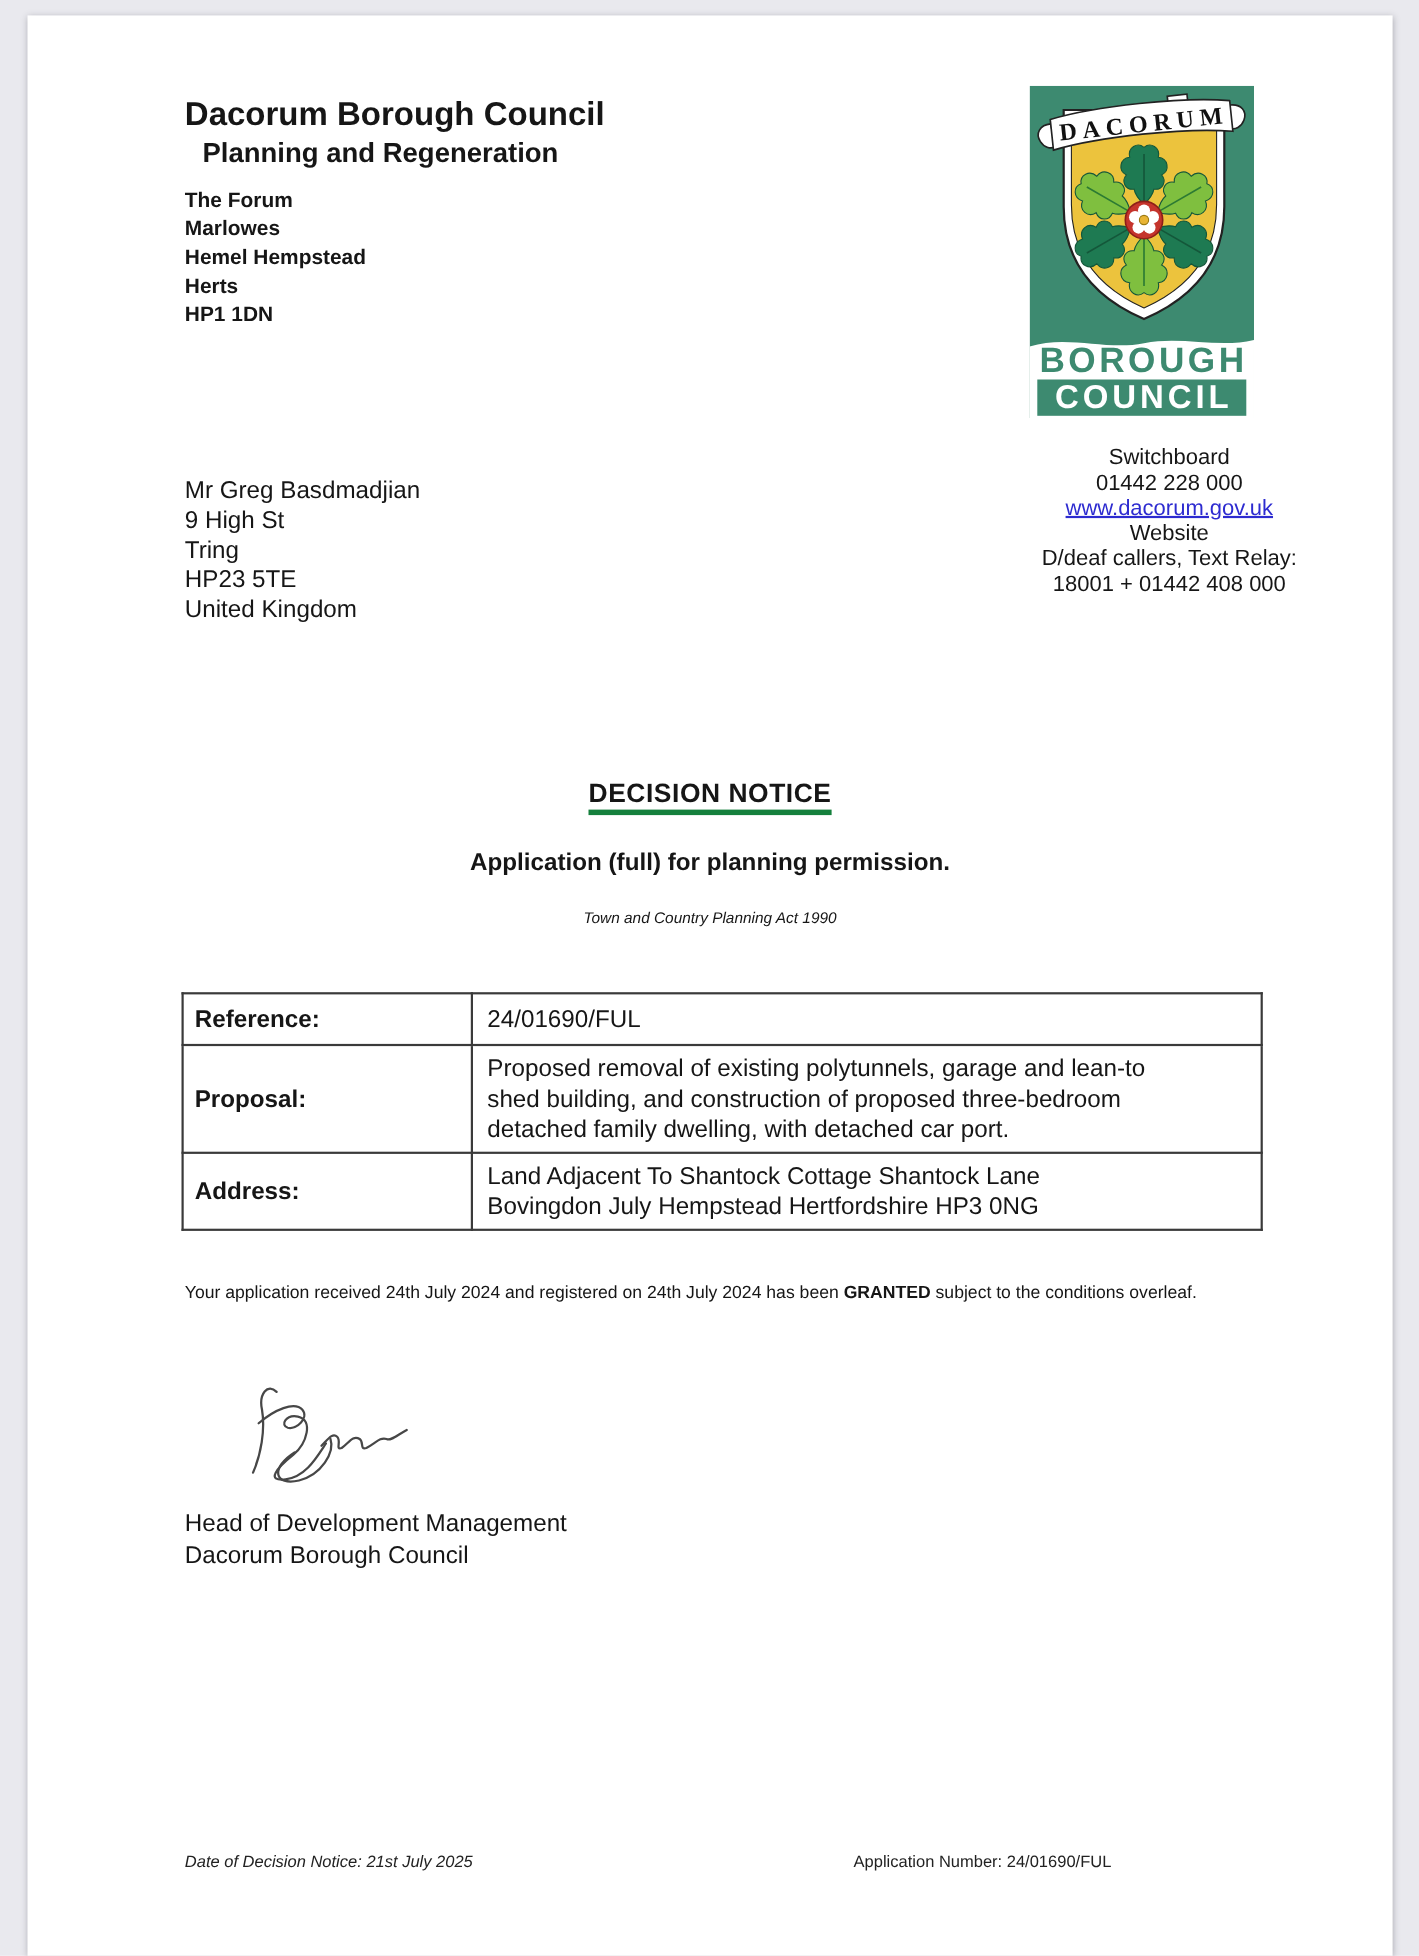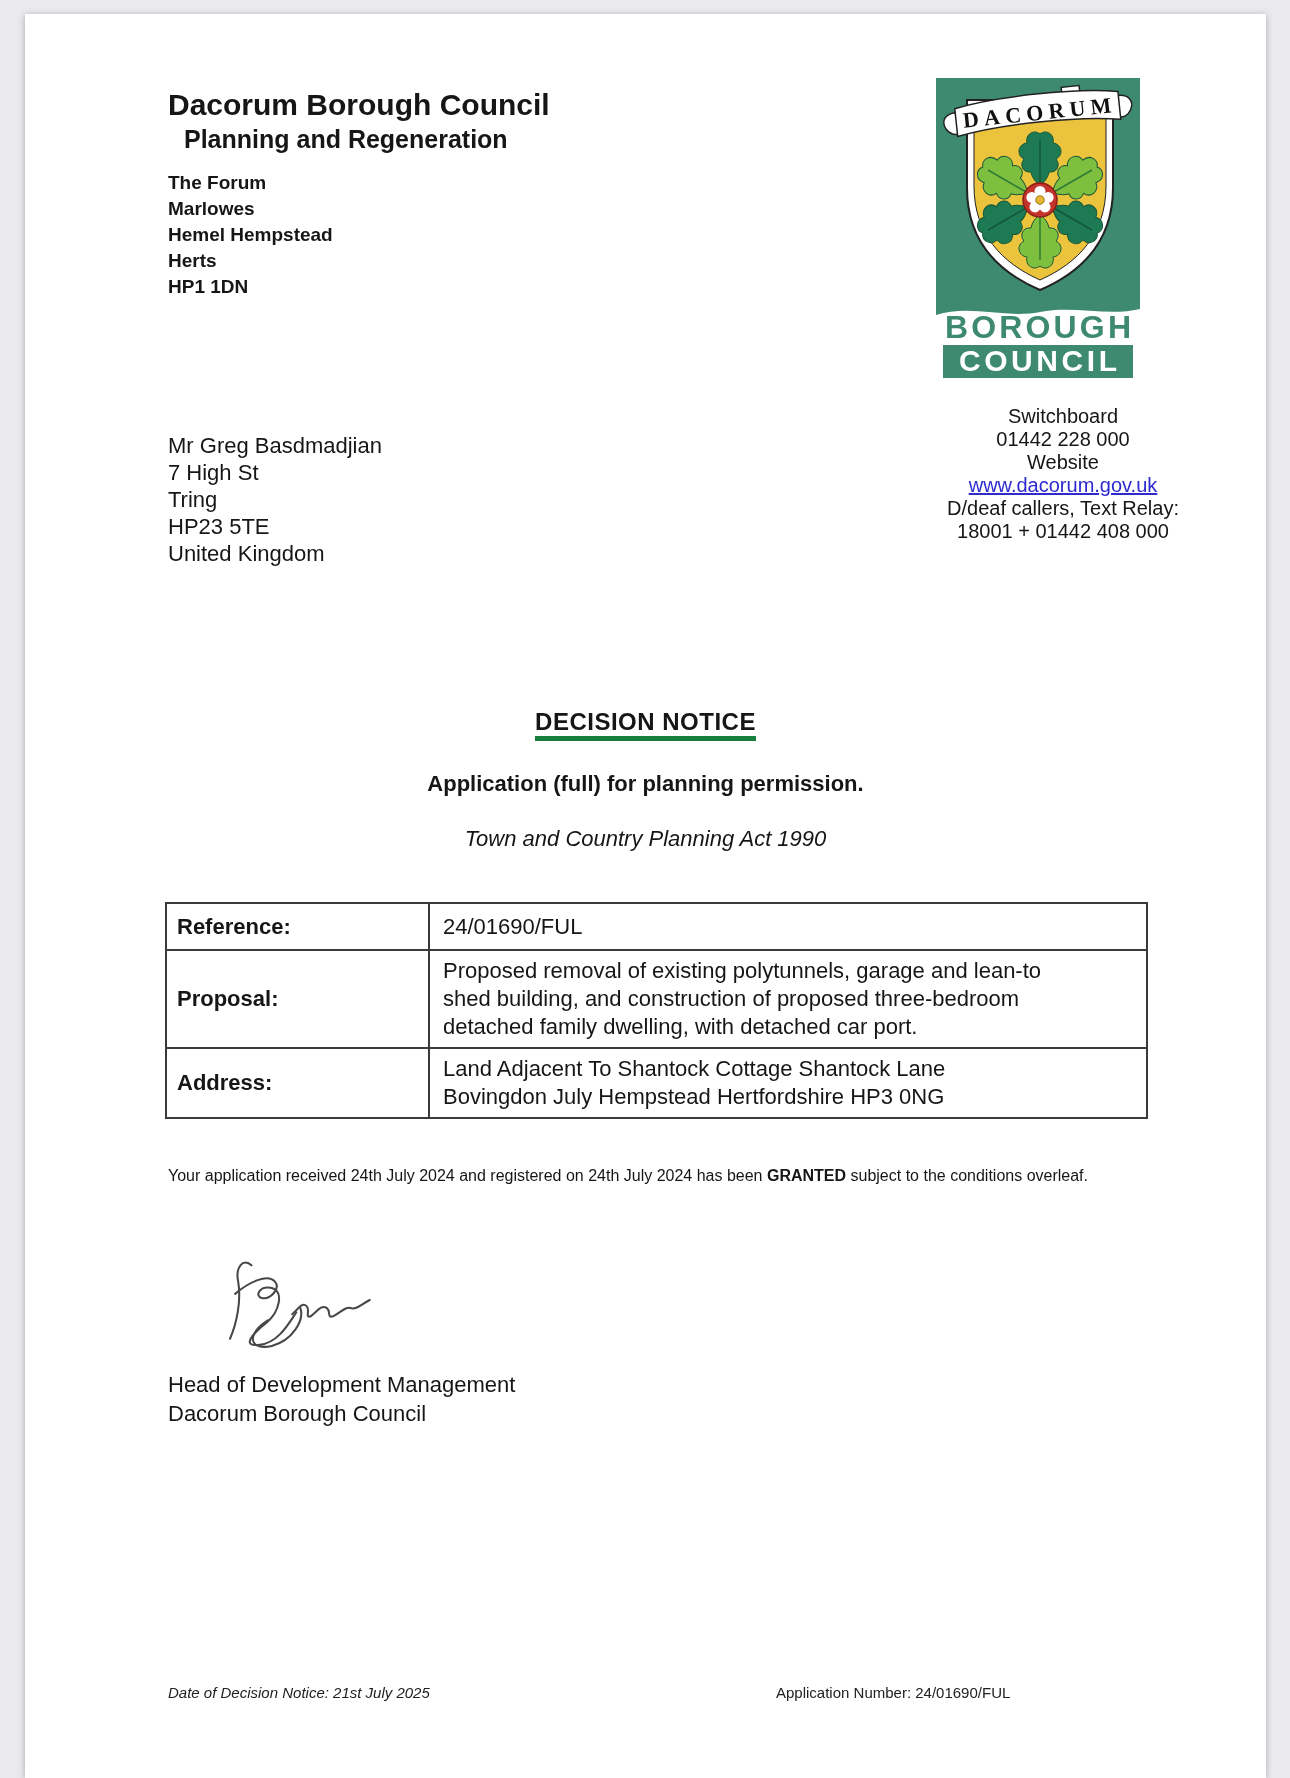--- a/index.html
+++ b/index.html
@@ -26,21 +26,21 @@
   
   .contact{left:813px;top:391px;width:450px;text-align:center;font-size:20px;line-height:23px;}
   .contact a{color:#2d2bd0;text-decoration:underline;cursor:pointer;}
   
   .recipient{left:143px;top:418px;font-size:22px;line-height:27px;}
   
   .centered{left:0;width:1241px;text-align:center;}
   .notice-title{top:694px;font-size:24px;font-weight:bold;letter-spacing:.5px;}
   .notice-title span{border-bottom:5px solid #15803d;padding-bottom:1px;}
   .app-type{top:757px;font-size:22px;font-weight:bold;}
-  .act-line{top:812px;font-size:22px;font-style:italic;}
+  .act-line{top:812px;font-size:14px;font-style:italic;}
   
   table.details{
     left:140px;top:888px;width:983px;
     border-collapse:collapse;table-layout:fixed;
     font-size:22px;line-height:28px;
   }
   table.details td{border:2px solid #3a3a3a;vertical-align:middle;}
   td.lbl{width:245px;font-weight:bold;padding:6px 6px 6px 10px;}
   td.val{padding:6px 10px 6px 13px;}
   tr.r-ref{height:47px;}
@@ -125,29 +125,29 @@
     </g>
 
     <text x="102" y="260" text-anchor="middle" font-family="'Liberation Sans',sans-serif" font-size="32" font-weight="bold" textLength="186" fill="#3d8a70">BOROUGH</text>
     <rect x="7" y="267" width="190" height="33" fill="#3d8a70"></rect>
     <text x="102" y="293" text-anchor="middle" font-family="'Liberation Sans',sans-serif" font-size="30" font-weight="bold" textLength="158" fill="#ffffff">COUNCIL</text>
   </svg>
 
   <div class="abs contact">
     <div>Switchboard</div>
     <div>01442 228 000</div>
+    <div><a>www.dacorum.gov.uk</a></div>
     <div>Website</div>
-    <div><a>www.dacorum.gov.uk</a></div>
     <div>D/deaf callers, Text Relay:</div>
     <div>18001 + 01442 408 000</div>
   </div>
 
   <div class="abs recipient">
     <div>Mr Greg Basdmadjian</div>
-    <div>7 High St</div>
+    <div>9 High St</div>
     <div>Tring</div>
     <div>HP23 5TE</div>
     <div>United Kingdom</div>
   </div>
 
   <div class="abs centered notice-title">
     <span>DECISION NOTICE</span>
   </div>
   <div class="abs centered app-type">Application (full) for planning permission.</div>
   <div class="abs centered act-line">Town and Country Planning Act 1990</div>

